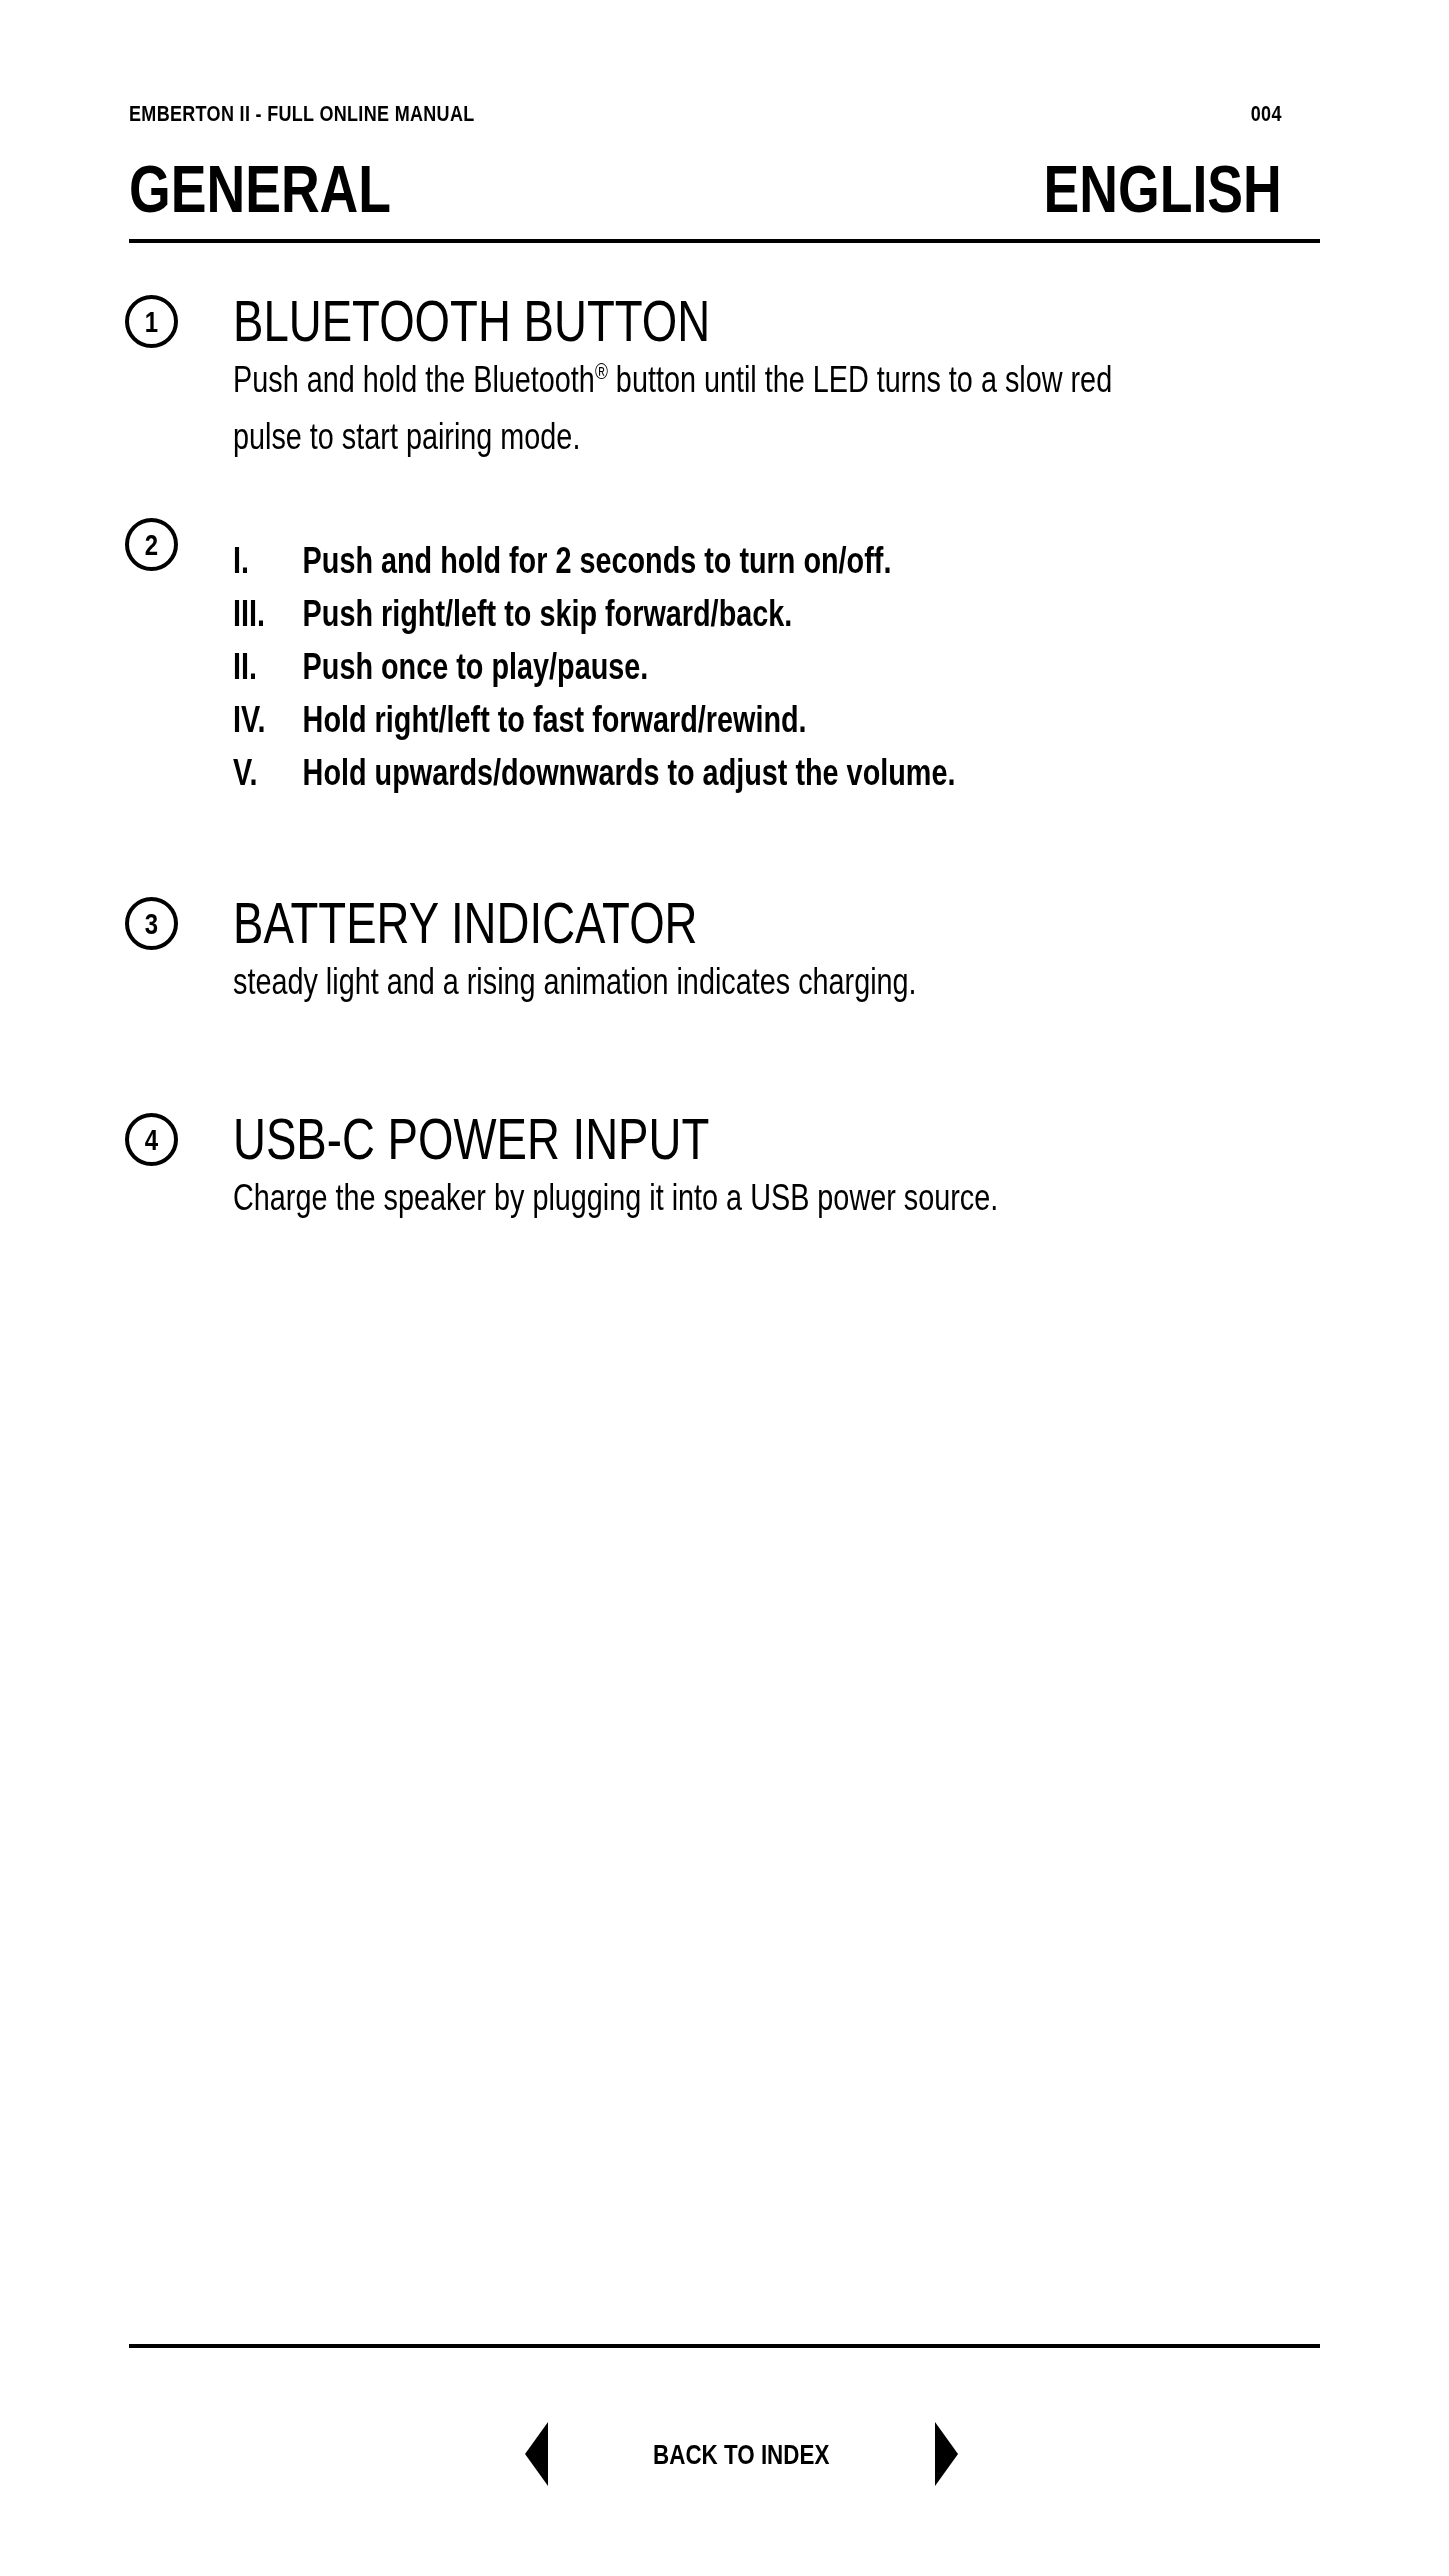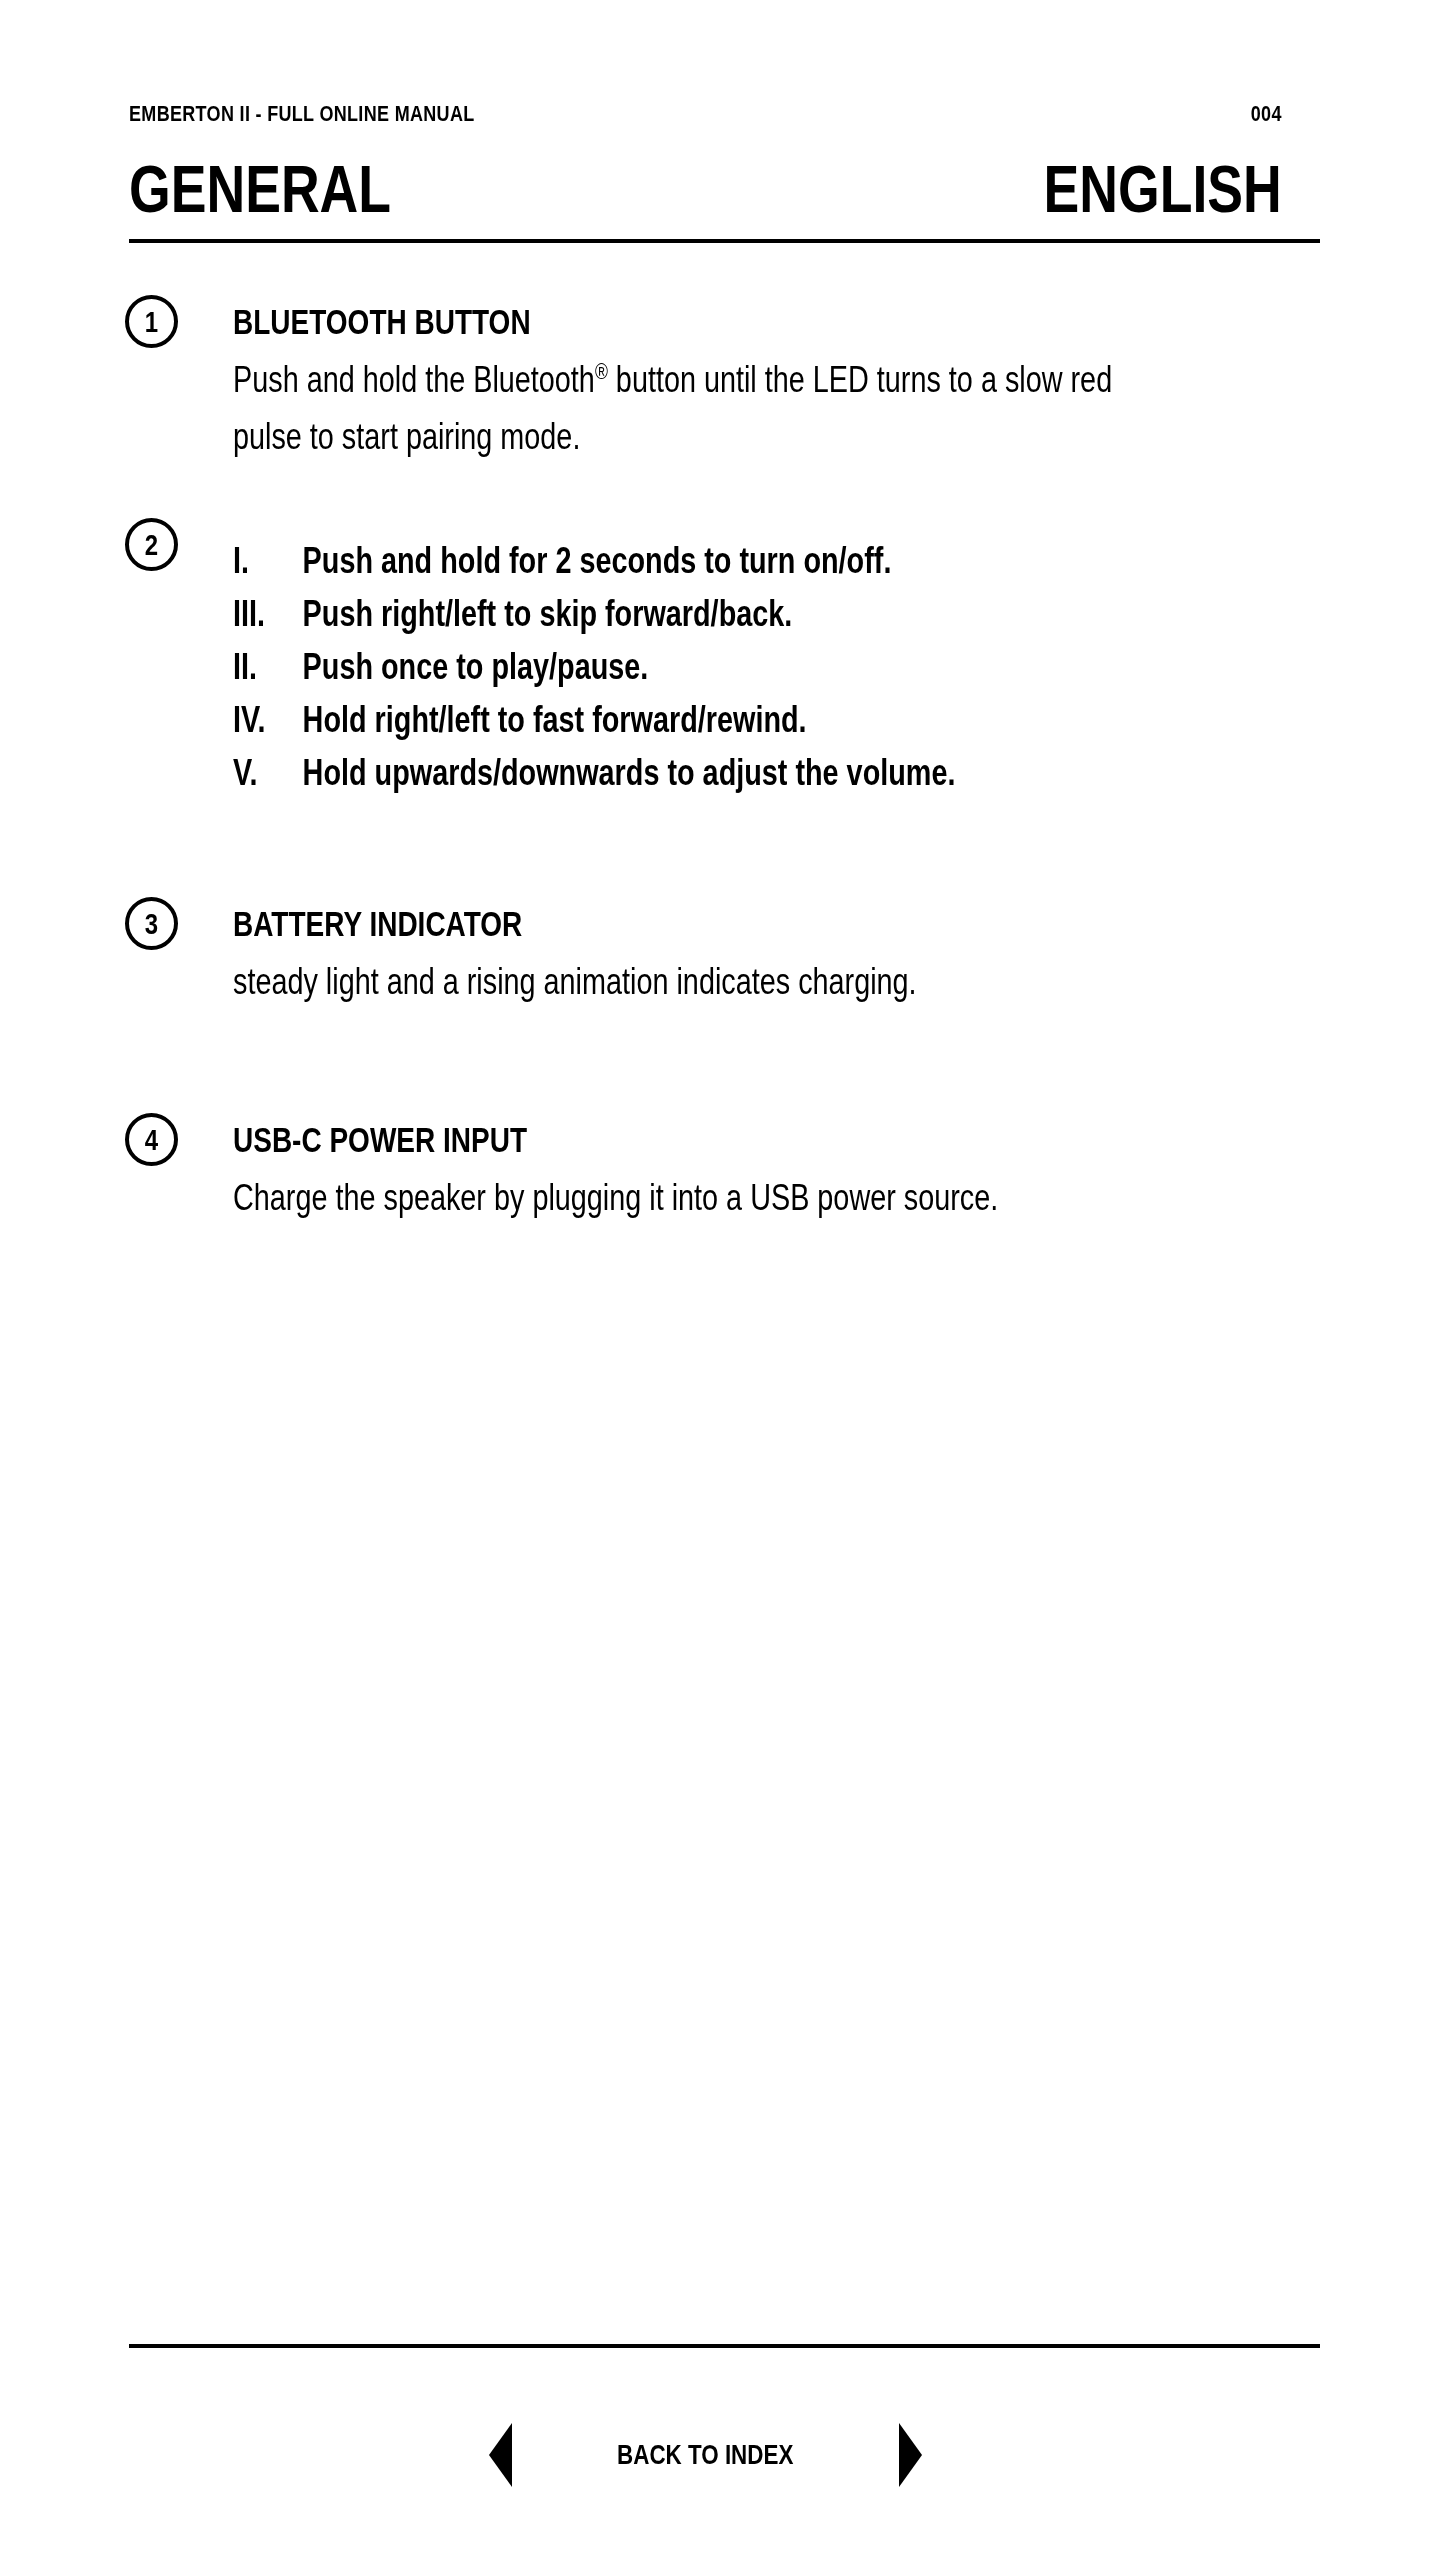--- a/index.html
+++ b/index.html
@@ -36,31 +36,31 @@
 
   .item { position: absolute; left: 129px; width: 1191px; }
   .badge {
     position: absolute; left: -4.2px; top: 0;
     width: 53px; height: 53px; box-sizing: border-box;
     border: 4.2px solid #000; border-radius: 50%;
     display: flex; align-items: center; justify-content: center;
     font-size: 30px; font-weight: 700;
   }
   .content { margin-left: 104px; }
-  .heading { font-size: 35px; font-weight: 700; line-height: 53px; }
+  .heading { font-size: 57px; font-weight: 400; line-height: 53px; }
   .body    { margin-top: 6px; font-size: 36px; line-height: 52px; font-weight: 400; }
   .body .line { white-space: nowrap; }
   .sup { font-size: 22px; position: relative; top: -13.4px; }
 
   .rlist { margin-top: 16px; font-size: 36px; line-height: 53px; font-weight: 700; }
   .rn { display: inline-block; width: 87px; }
 
   .footer {
     position: absolute; left: 0; top: 2422px; width: 100%;
-    display: flex; justify-content: center; align-items: center; gap: 83px;
+    display: flex; justify-content: center; gap: 83px; padding-left: 36px;
   }
   .tri { width: 0; height: 0; cursor: pointer; }
   .tri-left  { border-top: 32px solid transparent; border-bottom: 32px solid transparent; border-right: 23.4px solid #000; }
   .tri-right { border-top: 32px solid transparent; border-bottom: 32px solid transparent; border-left: 23.4px solid #000; }
   .back-label { font-size: 28px; font-weight: 700; line-height: 65px; cursor: pointer; }
 </style>
 </head>
 <body>
 
 <div id="page">

